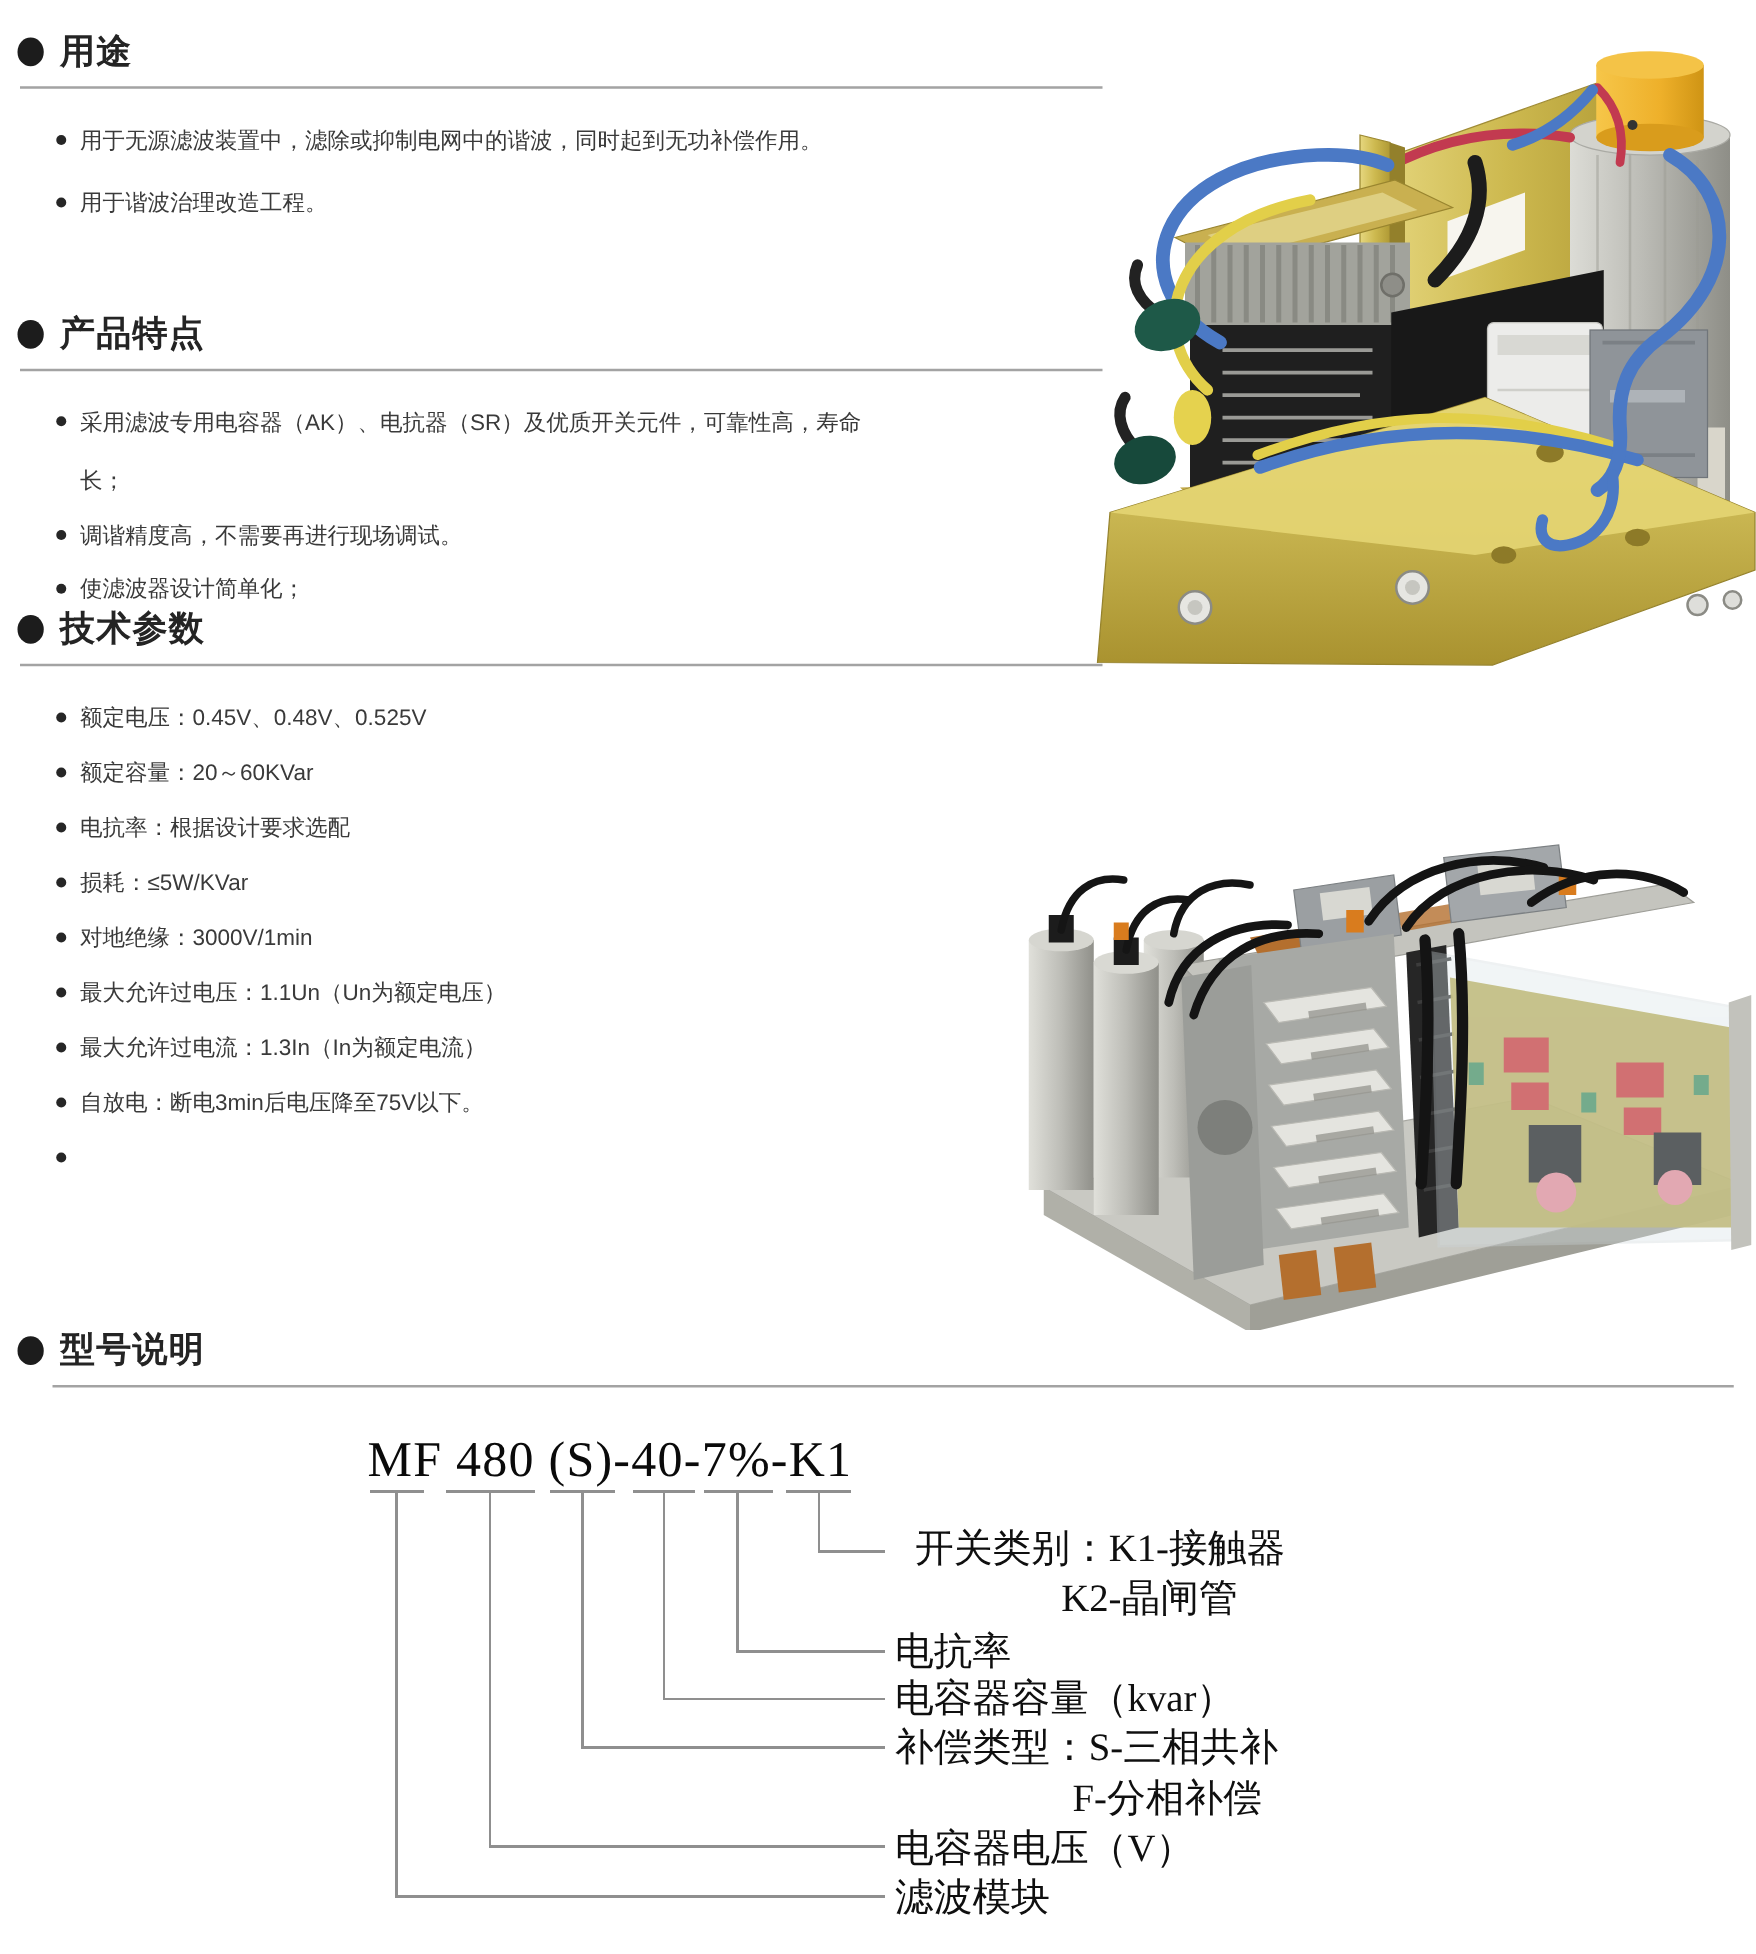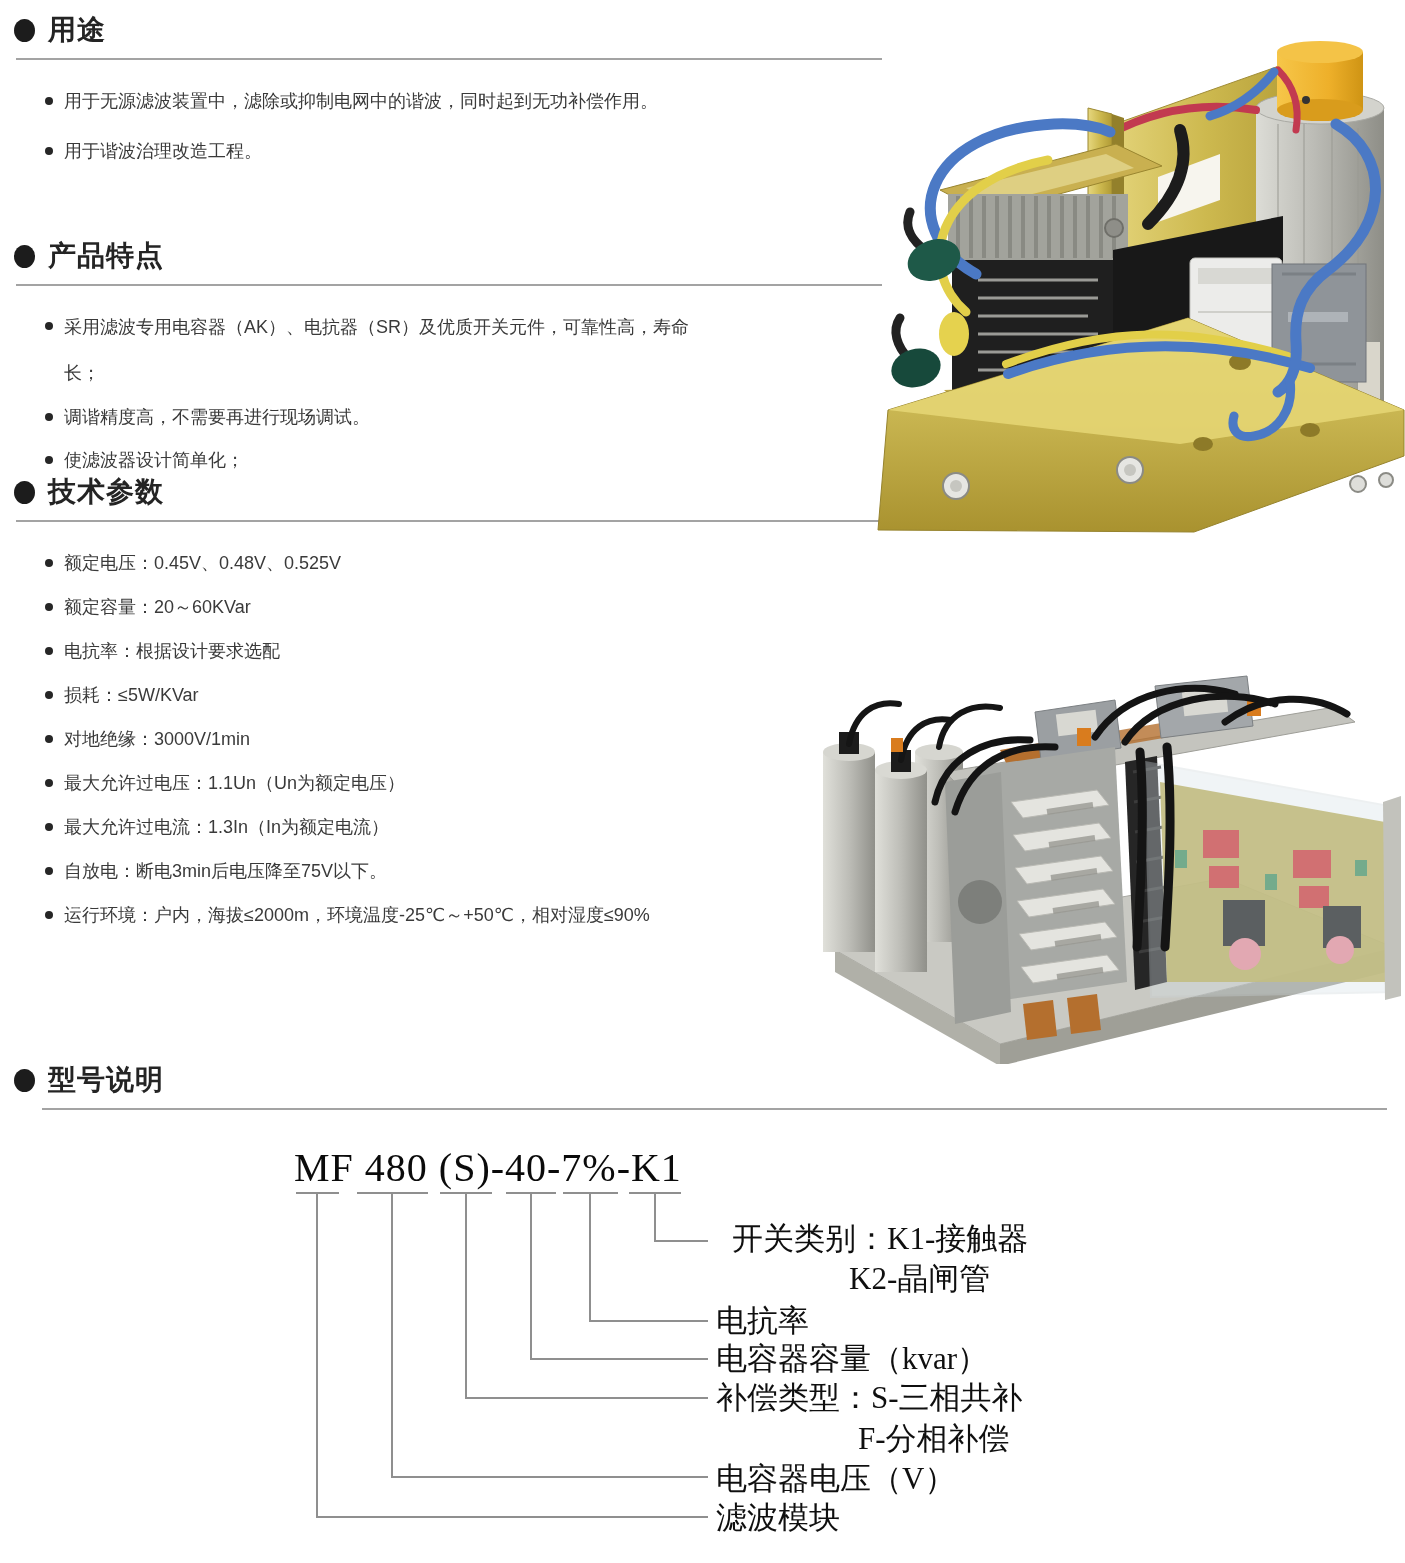--- a/index.html
+++ b/index.html
@@ -23,21 +23,21 @@
   .usage-items .txt{max-width:780px;}
   .feat-items{margin-top:18px;}
   .feat-items .item:first-child{line-height:46px;}
   .feat-items .item:first-child .dot{margin-top:18px;}
   .feat-items .item:first-child .txt{max-width:660px;}
   .feat-items .item:nth-child(2){margin-top:6px;font-family:Liberation Serif, serif;}
   .feat-items .item:nth-child(3){margin-top:12px;}
   .param-items{margin-top:26px;}
   .param-items .item + .item{margin-top:13px;}
   .param-items .txt{max-width:820px;text-align:center;}
-  .sec-usage{padding-top:14px;}
+  .sec-usage{padding-top:25px;}
   .sec-features{margin-top:73px;}
   .sec-params{}
   
   .model-sec{position:absolute;left:0;top:1064px;width:1405px;}
   .model-sec .rule{width:1345px;margin-left:42px;}
   .model-code{
     position:absolute;left:294px;top:1147px;
     font-family:"Liberation Serif","DejaVu Serif",serif;
     font-size:40px;line-height:42px;color:#0a0a0a;letter-spacing:1px;white-space:nowrap;
   }
@@ -132,21 +132,20 @@
         <div class="item">
           <span class="dot"></span>
           <span class="txt">最大允许过电流：1.3In（In为额定电流）</span>
         </div>
         <div class="item">
           <span class="dot"></span>
           <span class="txt">自放电：断电3min后电压降至75V以下。</span>
         </div>
         <div class="item">
           <span class="dot"></span>
-          <span class="txt">运行环境：户内，海拔≤2000m，环境温度-25℃～+50℃，相对湿度≤90%</span>
         </div>
       </div>
     </section>
   </div>
 
   <section class="model-sec">
     <div class="sec-header">
       <span class="big-dot"></span>
       <h2 class="sec-title">型号说明</h2>
     </div>

